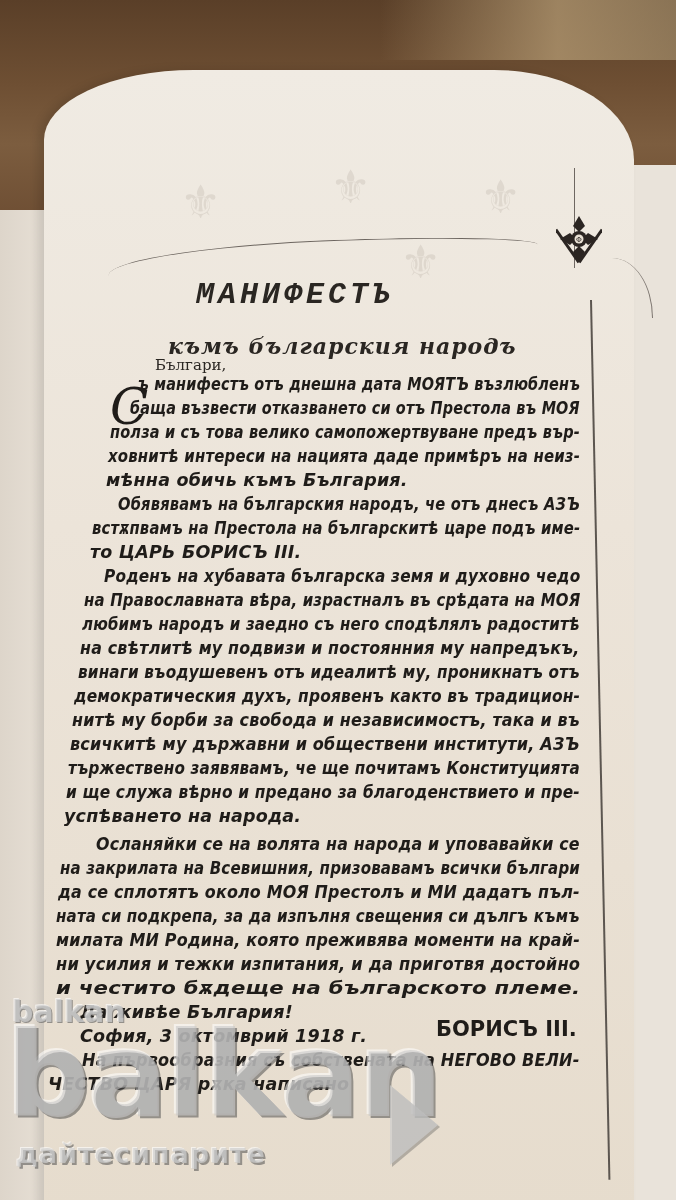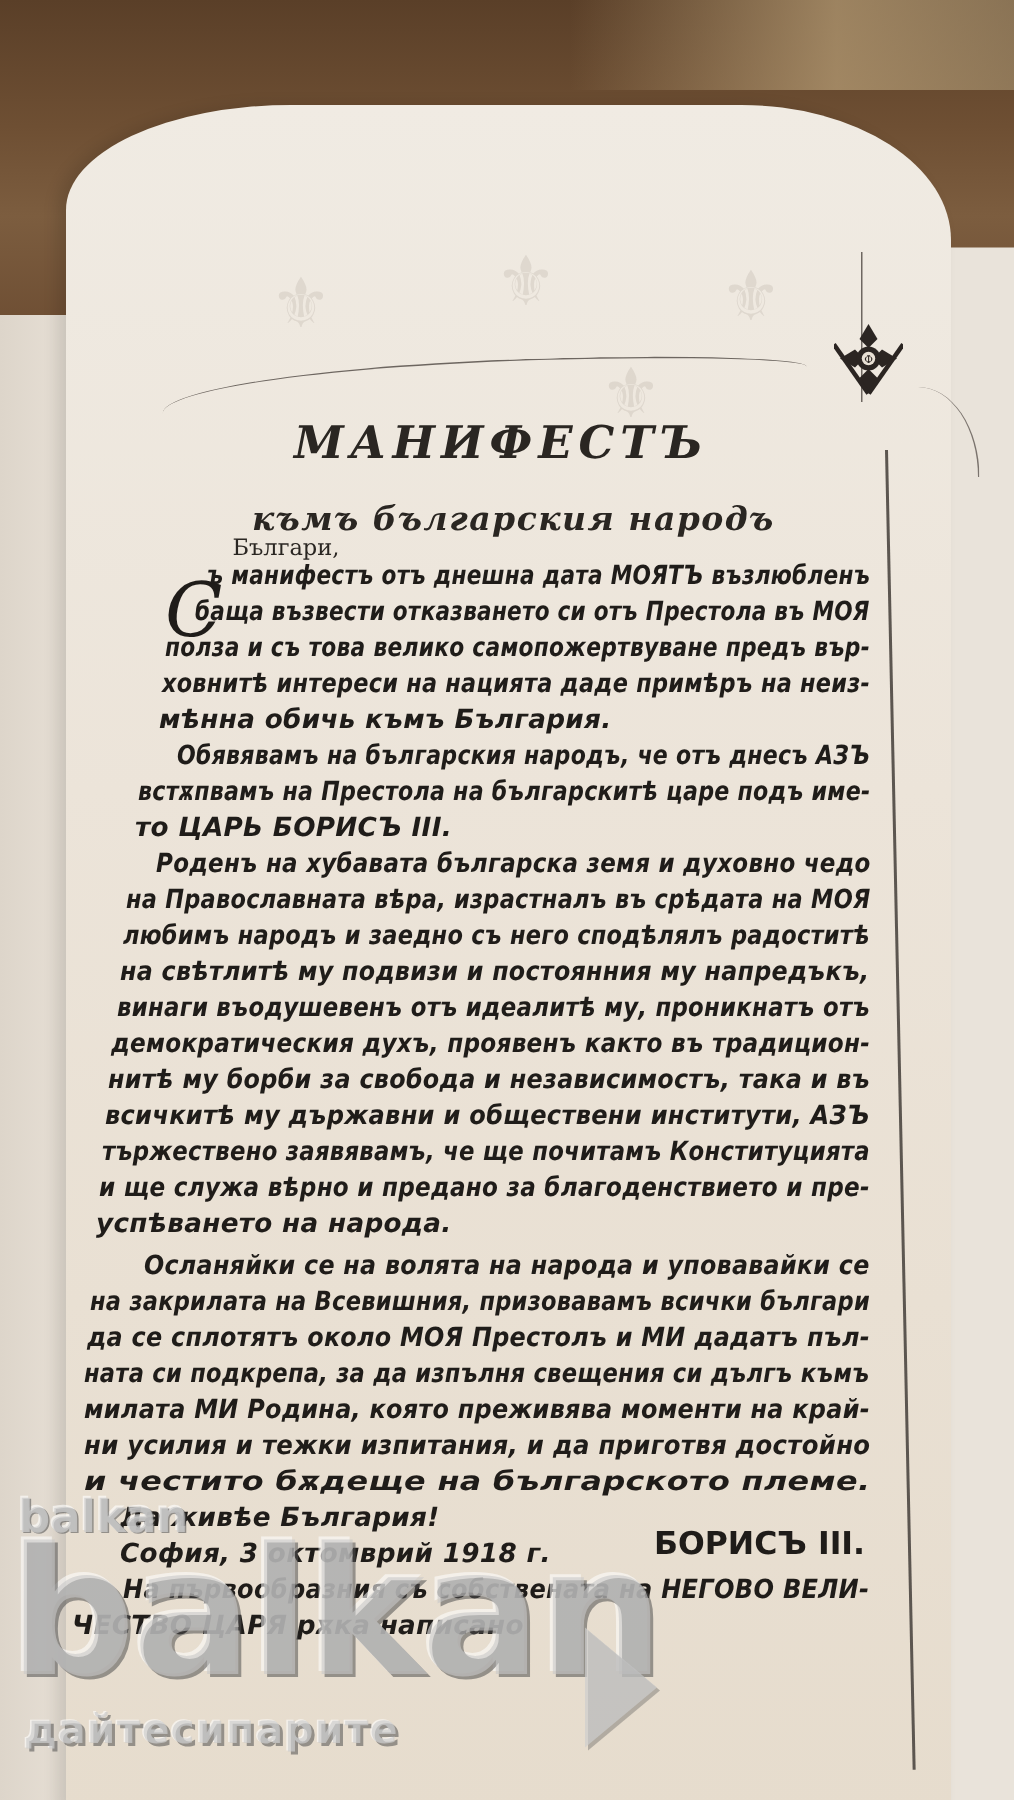--- a/index.html
+++ b/index.html
@@ -20,21 +20,21 @@
        background:linear-gradient(90deg,#ddd5ca 0%,#ece5db 100%);}
   .rule-top{position:absolute;left:108px;top:240px;width:430px;height:30px;
        border-top:1.5px solid #6d6660;border-radius:60% 40% 0 0 / 30px 10px 0 0;transform:rotate(-1.5deg);}
   .rule-right{position:absolute;left:590px;top:300px;width:1.5px;height:880px;background:#5c5650;
        transform:rotate(-1.2deg);transform-origin:top;}
   .rule-right-top{position:absolute;left:574px;top:168px;width:1.2px;height:100px;background:#6e6761;}
   .curve-right{position:absolute;left:612px;top:258px;width:40px;height:60px;
        border-right:1.5px solid #7a736d;border-radius:0 100% 0 0;}
   .emblem{position:absolute;left:556px;top:212px;width:46px;height:54px;}
   .title{position:absolute;left:196px;top:278px;font-size:30px;font-weight:bold;font-style:italic;
-       letter-spacing:4px;color:#2a2622;}
+       letter-spacing:4px;color:#2a2622;font-family:Liberation Mono, monospace;}
   .subtitle{position:absolute;left:168px;top:318px;font-size:22px;font-weight:bold;font-style:italic;
        letter-spacing:1px;color:#2a2622;margin-top:15px;}
   .salut{position:absolute;left:155px;top:356px;font-size:15px;color:#2a2622;}
   .ln{position:absolute;white-space:nowrap;font-style:italic;font-weight:bold;color:#1f1c19;
        font-family:"DejaVu Sans","Liberation Sans",sans-serif;font-size:17.5px;letter-spacing:.2px;
        transform-origin:left center;}
   .dropcap{position:absolute;left:110px;top:378px;font-size:50px;font-style:italic;color:#1f1c19;
        font-family:"DejaVu Serif",serif;}
   .sig{position:absolute;left:436px;top:1017px;font-size:21px;font-weight:bold;color:#1f1c19;
        font-family:"DejaVu Sans","Liberation Sans",sans-serif;}

